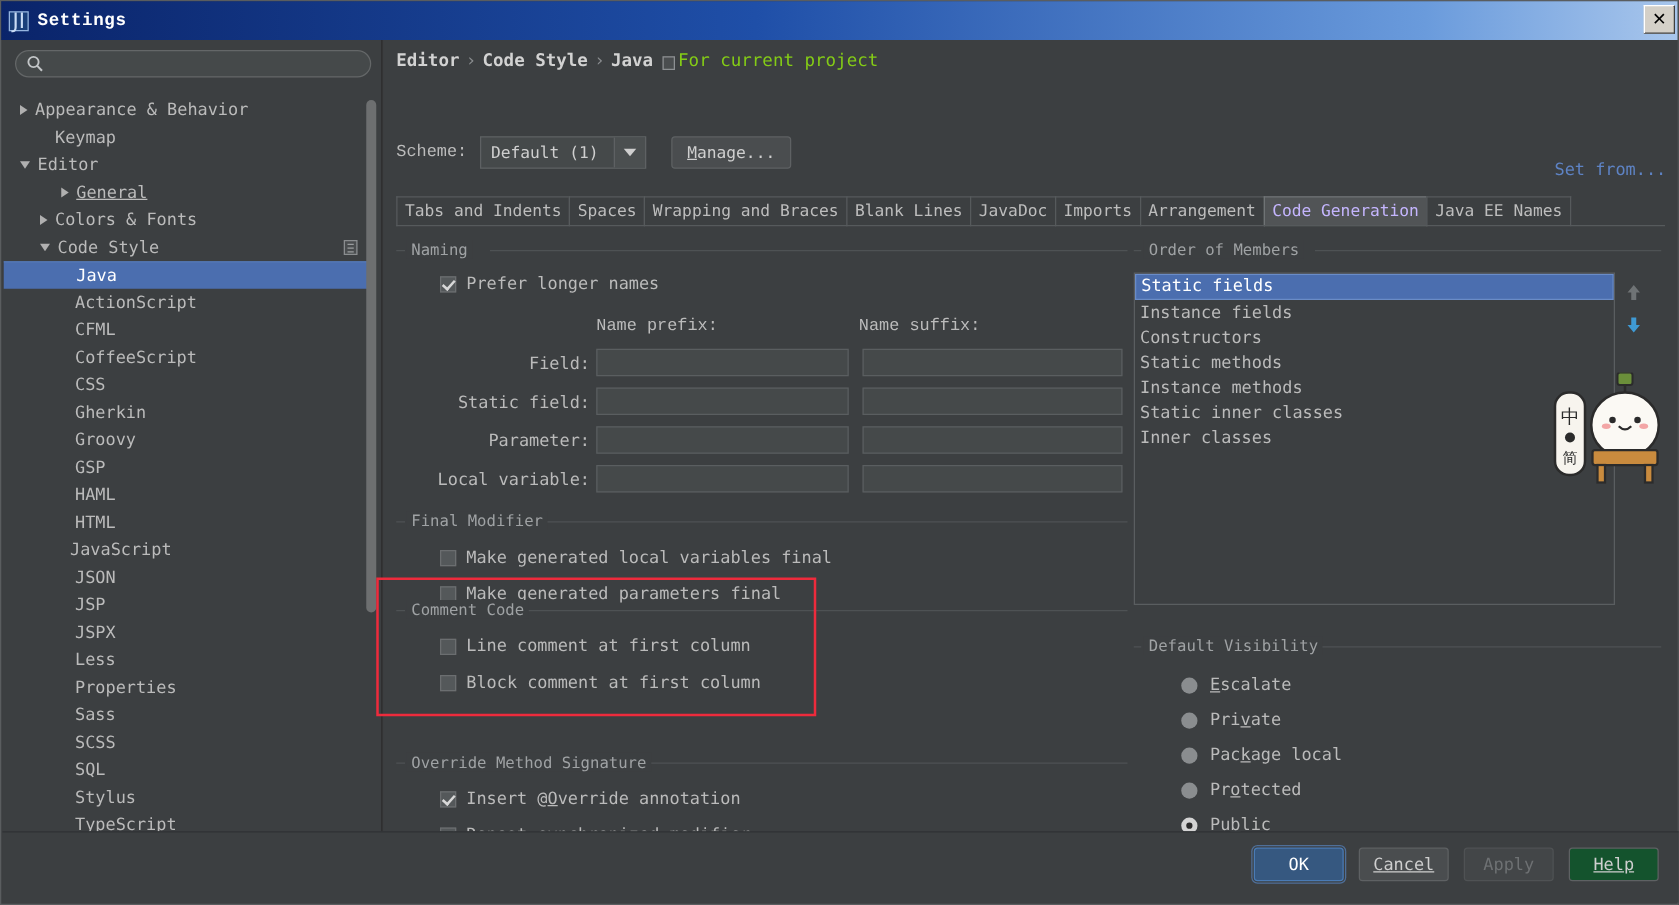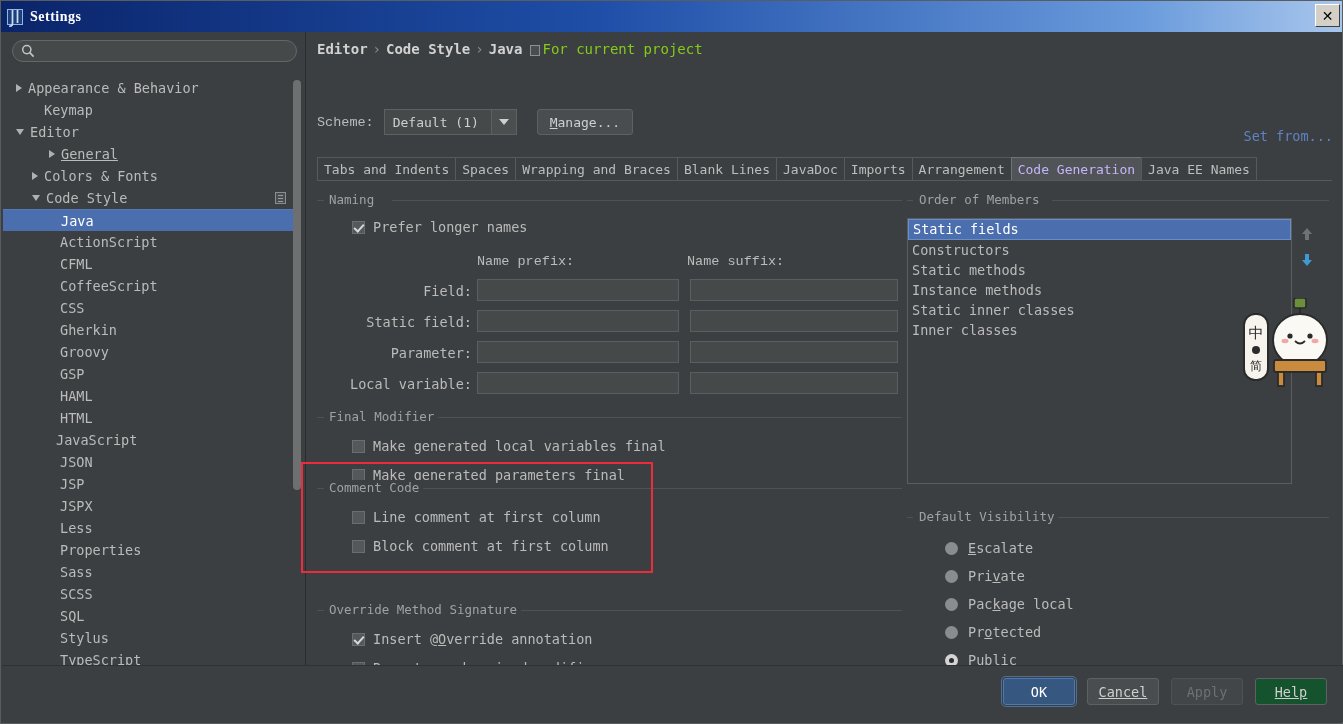--- a/index.html
+++ b/index.html
@@ -33,21 +33,21 @@
     color: #c9dbf5;
     font-size: 17px; line-height: 14px; text-align: center;
     font-family: "DejaVu Sans", sans-serif;
     margin-right: 7px;
   }
   #titlebar .tb-title {
     color: #ffffff;
     font-size: 14px;
     font-weight: bold;
     letter-spacing: 0.5px;
-    font-family: Liberation Serif, serif;
+    font-family: Liberation Mono, monospace;
   }
   #tb-close {
     position: absolute; right: 2px; top: 3px;
     width: 25px; height: 23px;
     background: #d4d0c8;
     border: 1px solid #ffffff;
     border-right-color: #404040; border-bottom-color: #404040;
     color: #000; font-size: 14px; font-weight: bold;
     display: flex; align-items: center; justify-content: center;
     font-family: "DejaVu Sans", sans-serif;
@@ -705,20 +705,21 @@
       </div>
     </div>
 
     <div class="group" style="left:600px; top:168px; width:422px; height:290px;">
       <div class="g-line" style="left:0; width:6px;"></div>
       <div class="g-line" style="left:145px; width:277px;"></div>
       <div class="g-title">Order of Members</div>
 
       <div id="oom-list">
           <div class="oom-item selected">Static fields</div>
+          <div class="oom-item">Instance fields</div>
           <div class="oom-item">Constructors</div>
           <div class="oom-item">Static methods</div>
           <div class="oom-item">Instance methods</div>
           <div class="oom-item">Static inner classes</div>
           <div class="oom-item">Inner classes</div>
         </div>
 
       <svg id="oom-up" viewBox="0 0 16 16">
         <path d="M8 2 L13 8 L10 8 L10 14 L6 14 L6 8 L3 8 Z" fill="#6f7375"></path>
       </svg>

